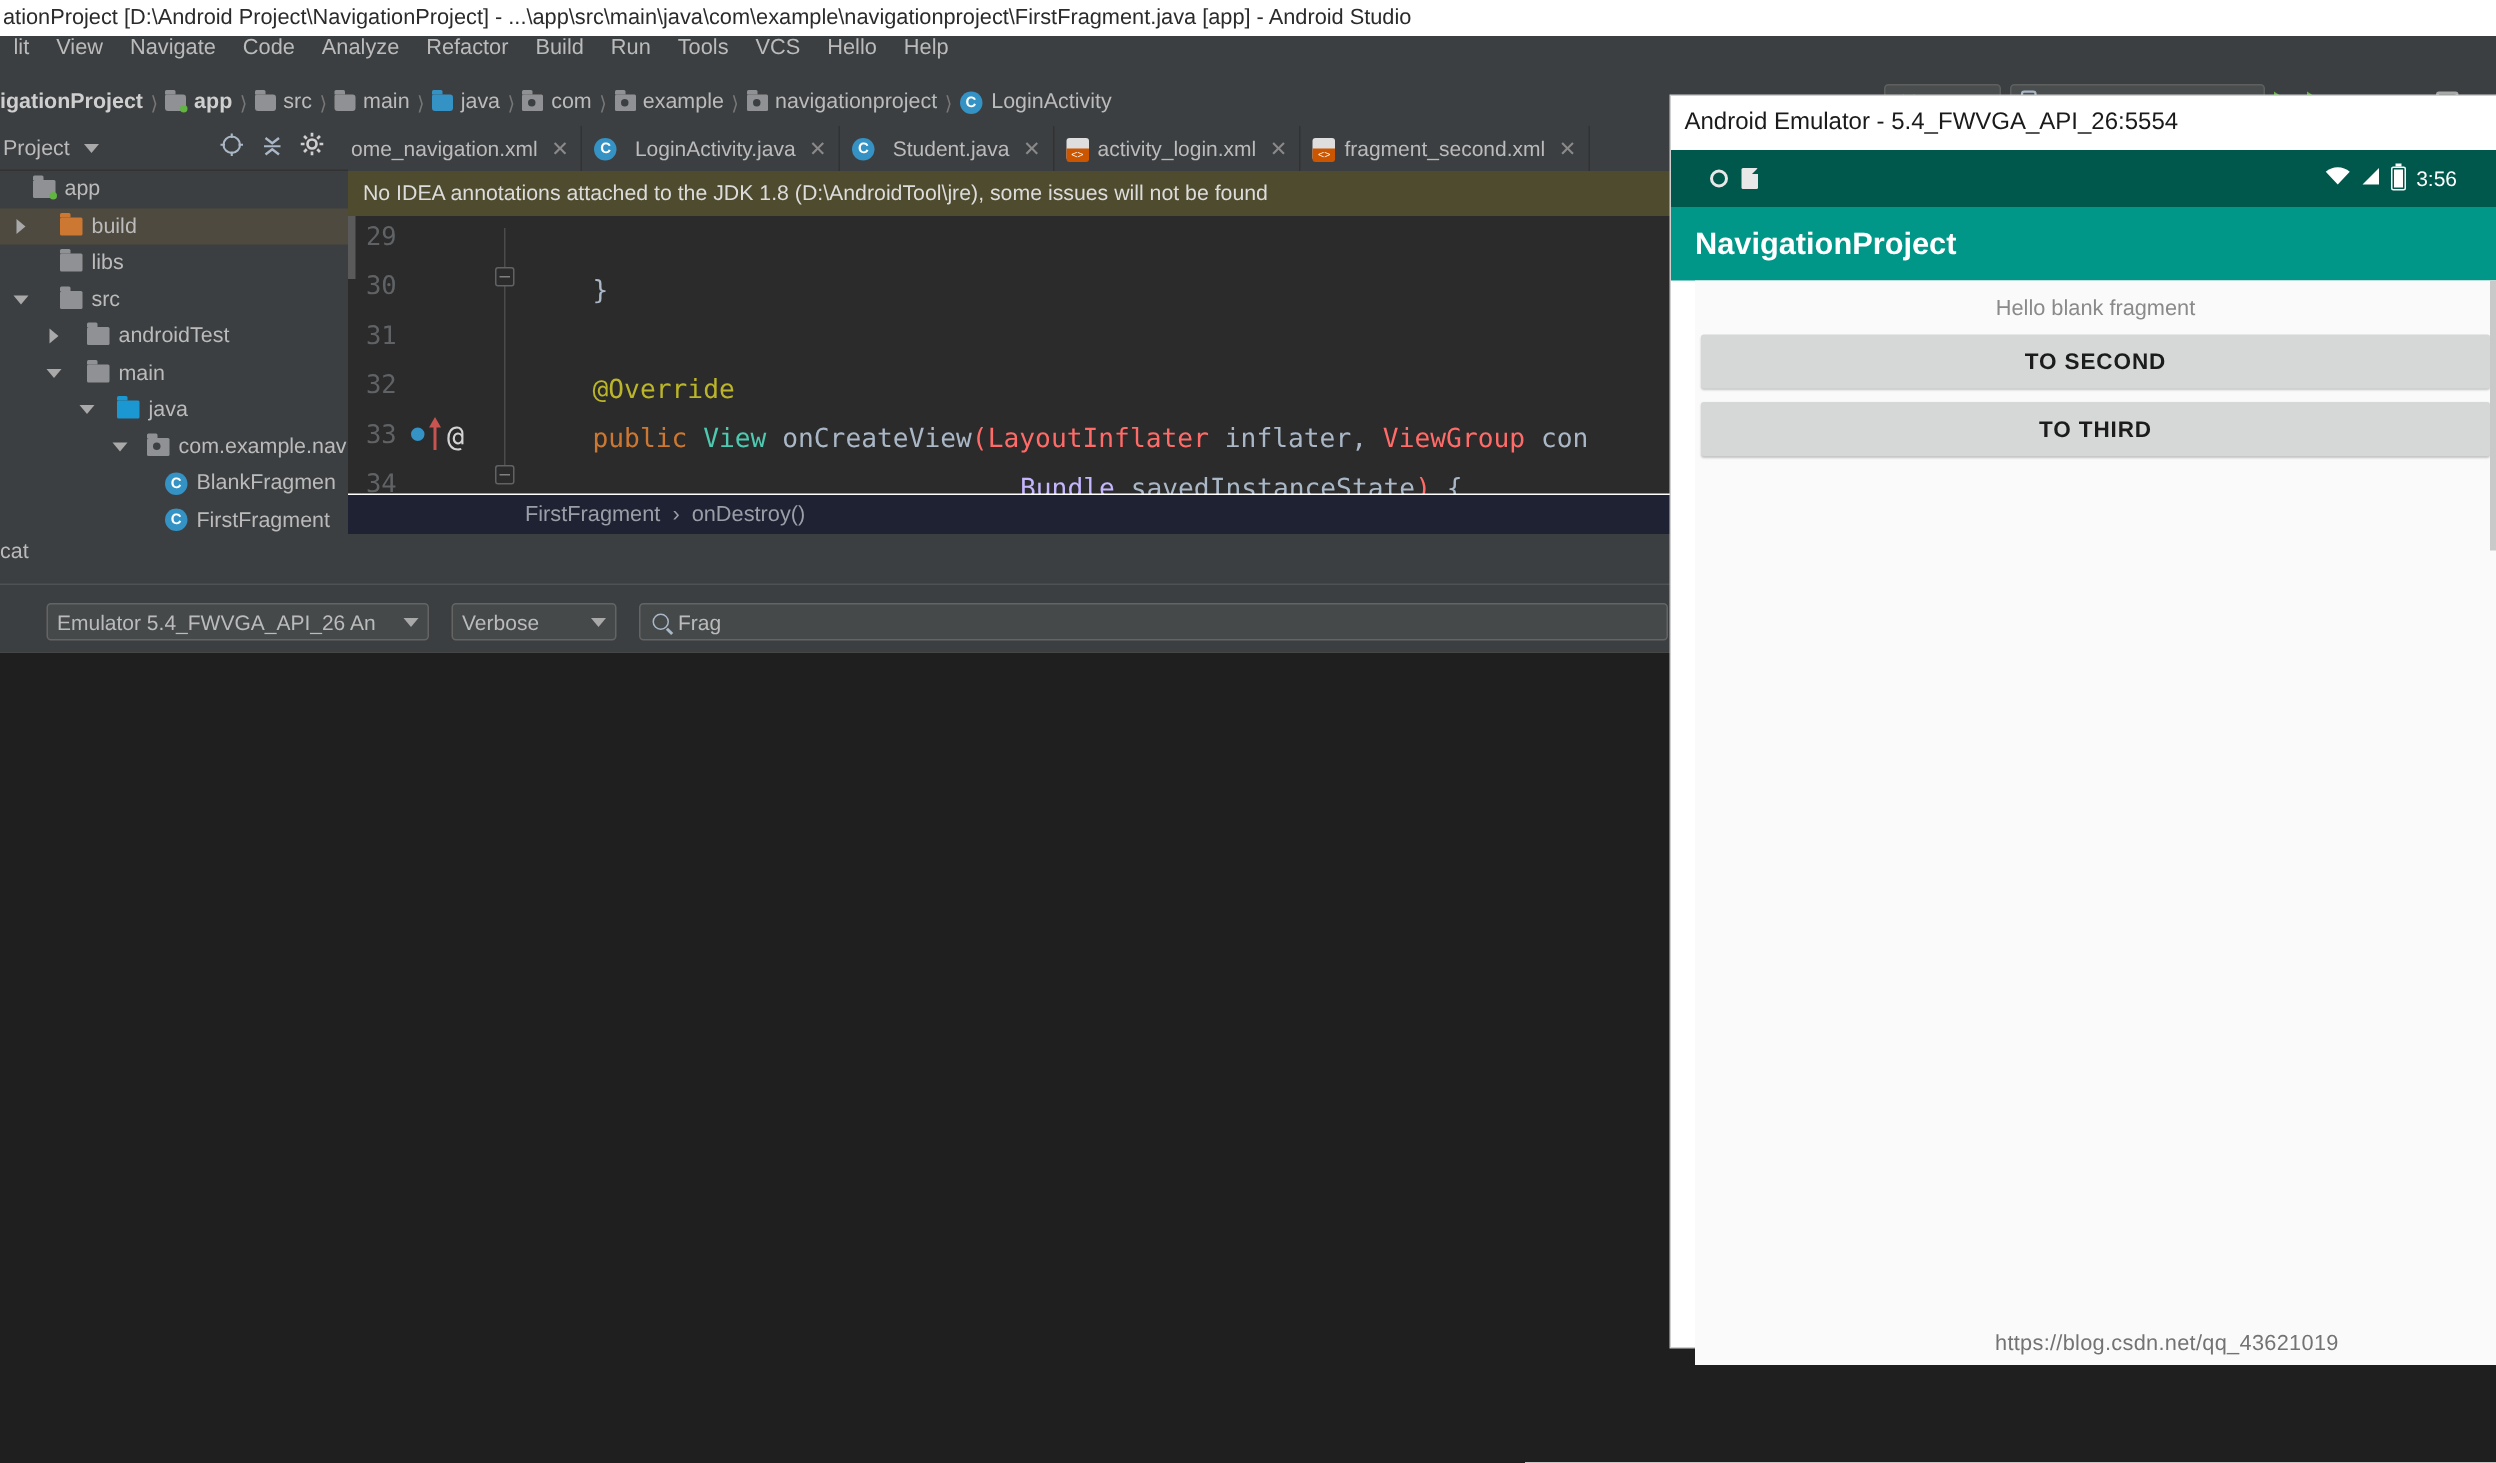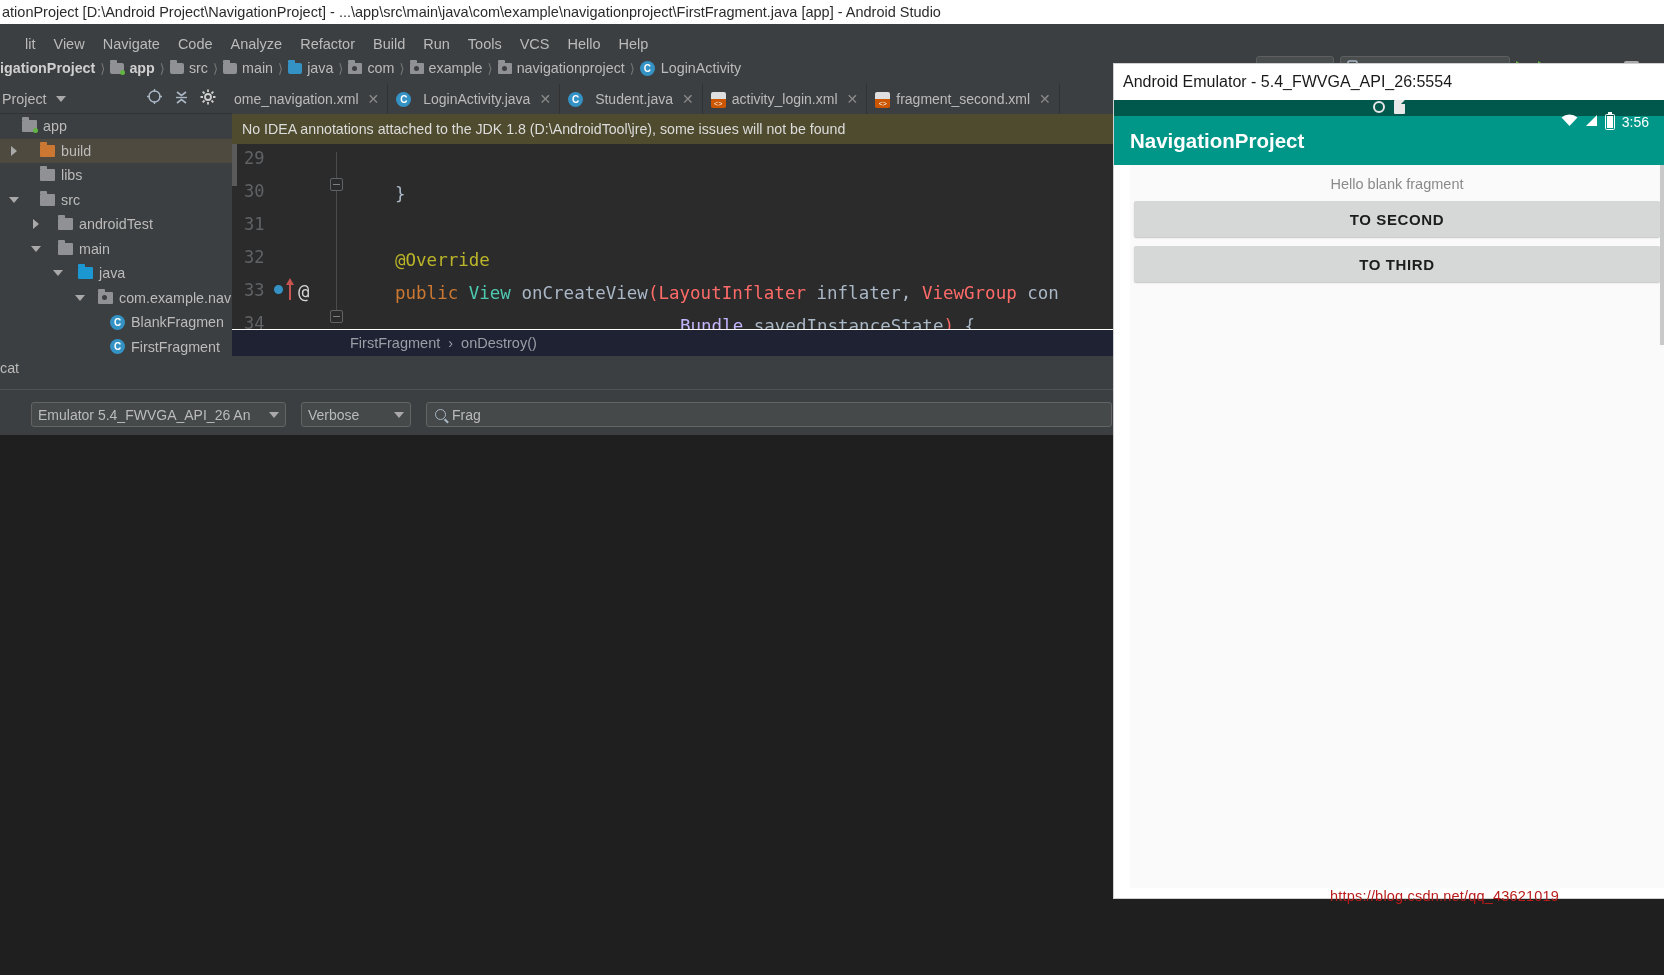--- a/index.html
+++ b/index.html
@@ -16,21 +16,21 @@
 
   .title-bar {
     position: absolute; left: 0; top: 0; width: 1664px; height: 24px;
     background: #ffffff; color: #2b2b2b;
     font-size: 14.5px; line-height: 24px; white-space: nowrap; overflow: hidden;
     padding-left: 2px;
   }
 
   .menu-bar {
     position: absolute; left: 0; top: 24px; width: 1664px; height: 28px;
-    background: #3c3f41; display: flex; align-items: flex-end; padding-left: 16px;
+    background: #3c3f41; display: flex; align-items: flex-start; padding-left: 0px;
   }
   .menu-item {
     color: #bbbbbb; font-size: 14.5px; padding: 0 9px; white-space: nowrap;
   }
 
   .breadcrumb-bar {
     position: absolute; left: 0; top: 52px; width: 1664px; height: 32px;
     background: #3c3f41; display: flex; align-items: center;
   }
   .crumb { display: flex; align-items: center; color: #bbbbbb; font-size: 14.3px; white-space: nowrap; }
@@ -225,22 +225,22 @@
   
   #emu {
     position: absolute; left: 1114px; top: 64px; width: 550px; height: 834px;
     background: #ffffff; box-shadow: 0 0 0 1px #d0d0d0;
   }
   .emu-title {
     height: 36px; background: #ffffff; color: #1a1a1a; font-size: 16px;
     display: flex; align-items: center; padding-left: 9px; white-space: nowrap;
   }
   .emu-status {
-    height: 16px; background: #00574B; display: flex; align-items: center; padding: 0 15px;
-    color: #fff; font-size: 13.5px; flex-direction: column;
+    height: 38px; background: #00574B; display: flex; align-items: center; padding: 0 26px;
+    color: #fff; font-size: 13.5px;
   }
   .st-left { display: flex; align-items: center; gap: 9px; }
   .st-right { margin-left: auto; display: flex; align-items: center; gap: 7px; }
   .st-circ { width: 12px; height: 12px; border: 2px solid #e8e8e8; border-radius: 50%; }
   .st-sd { width: 11px; height: 14px; background: #e8e8e8; border-radius: 1px; position: relative; }
   .st-sd::after { content: ""; position: absolute; right: 0; top: 0; border-left: 4px solid transparent; border-bottom: 4px solid #00574B; }
   .st-batt { width: 10px; height: 16px; border: 1.6px solid #fff; border-radius: 1.5px; position: relative; }
   .st-batt::before { content: ""; position: absolute; left: 2.5px; top: -3.5px; width: 4px; height: 2px; background: #fff; }
   .st-batt::after { content: ""; position: absolute; left: 1px; top: 1px; right: 1px; bottom: 1px; background: #fff; }
   .st-time { font-size: 14px; }
@@ -255,21 +255,21 @@
   .emu-btn {
     margin: 9px 4px 0 4px; height: 36px; background: #d6d7d7; border-radius: 2px;
     display: flex; align-items: center; justify-content: center;
     color: #1c1c1c; font-size: 15px; font-weight: bold; letter-spacing: 0.6px;
     box-shadow: 0 1px 1.5px rgba(0,0,0,0.22);
   }
   .emu-scroll {
     position: absolute; right: 0px; top: 0px; width: 4px; height: 180px; background: #c9c9c9;
   }
   .watermark {
-    position: absolute; left: 1330px; top: 888px; color: #b91c1c; font-size: 14.5px;
+    position: absolute; left: 1330px; top: 888px; color: #737373; font-size: 14.5px;
     white-space: nowrap; letter-spacing: 0.2px;
   }
 </style>
 </head>
 <body>
 
 <div id="root">
 
   <div id="ide">
 

